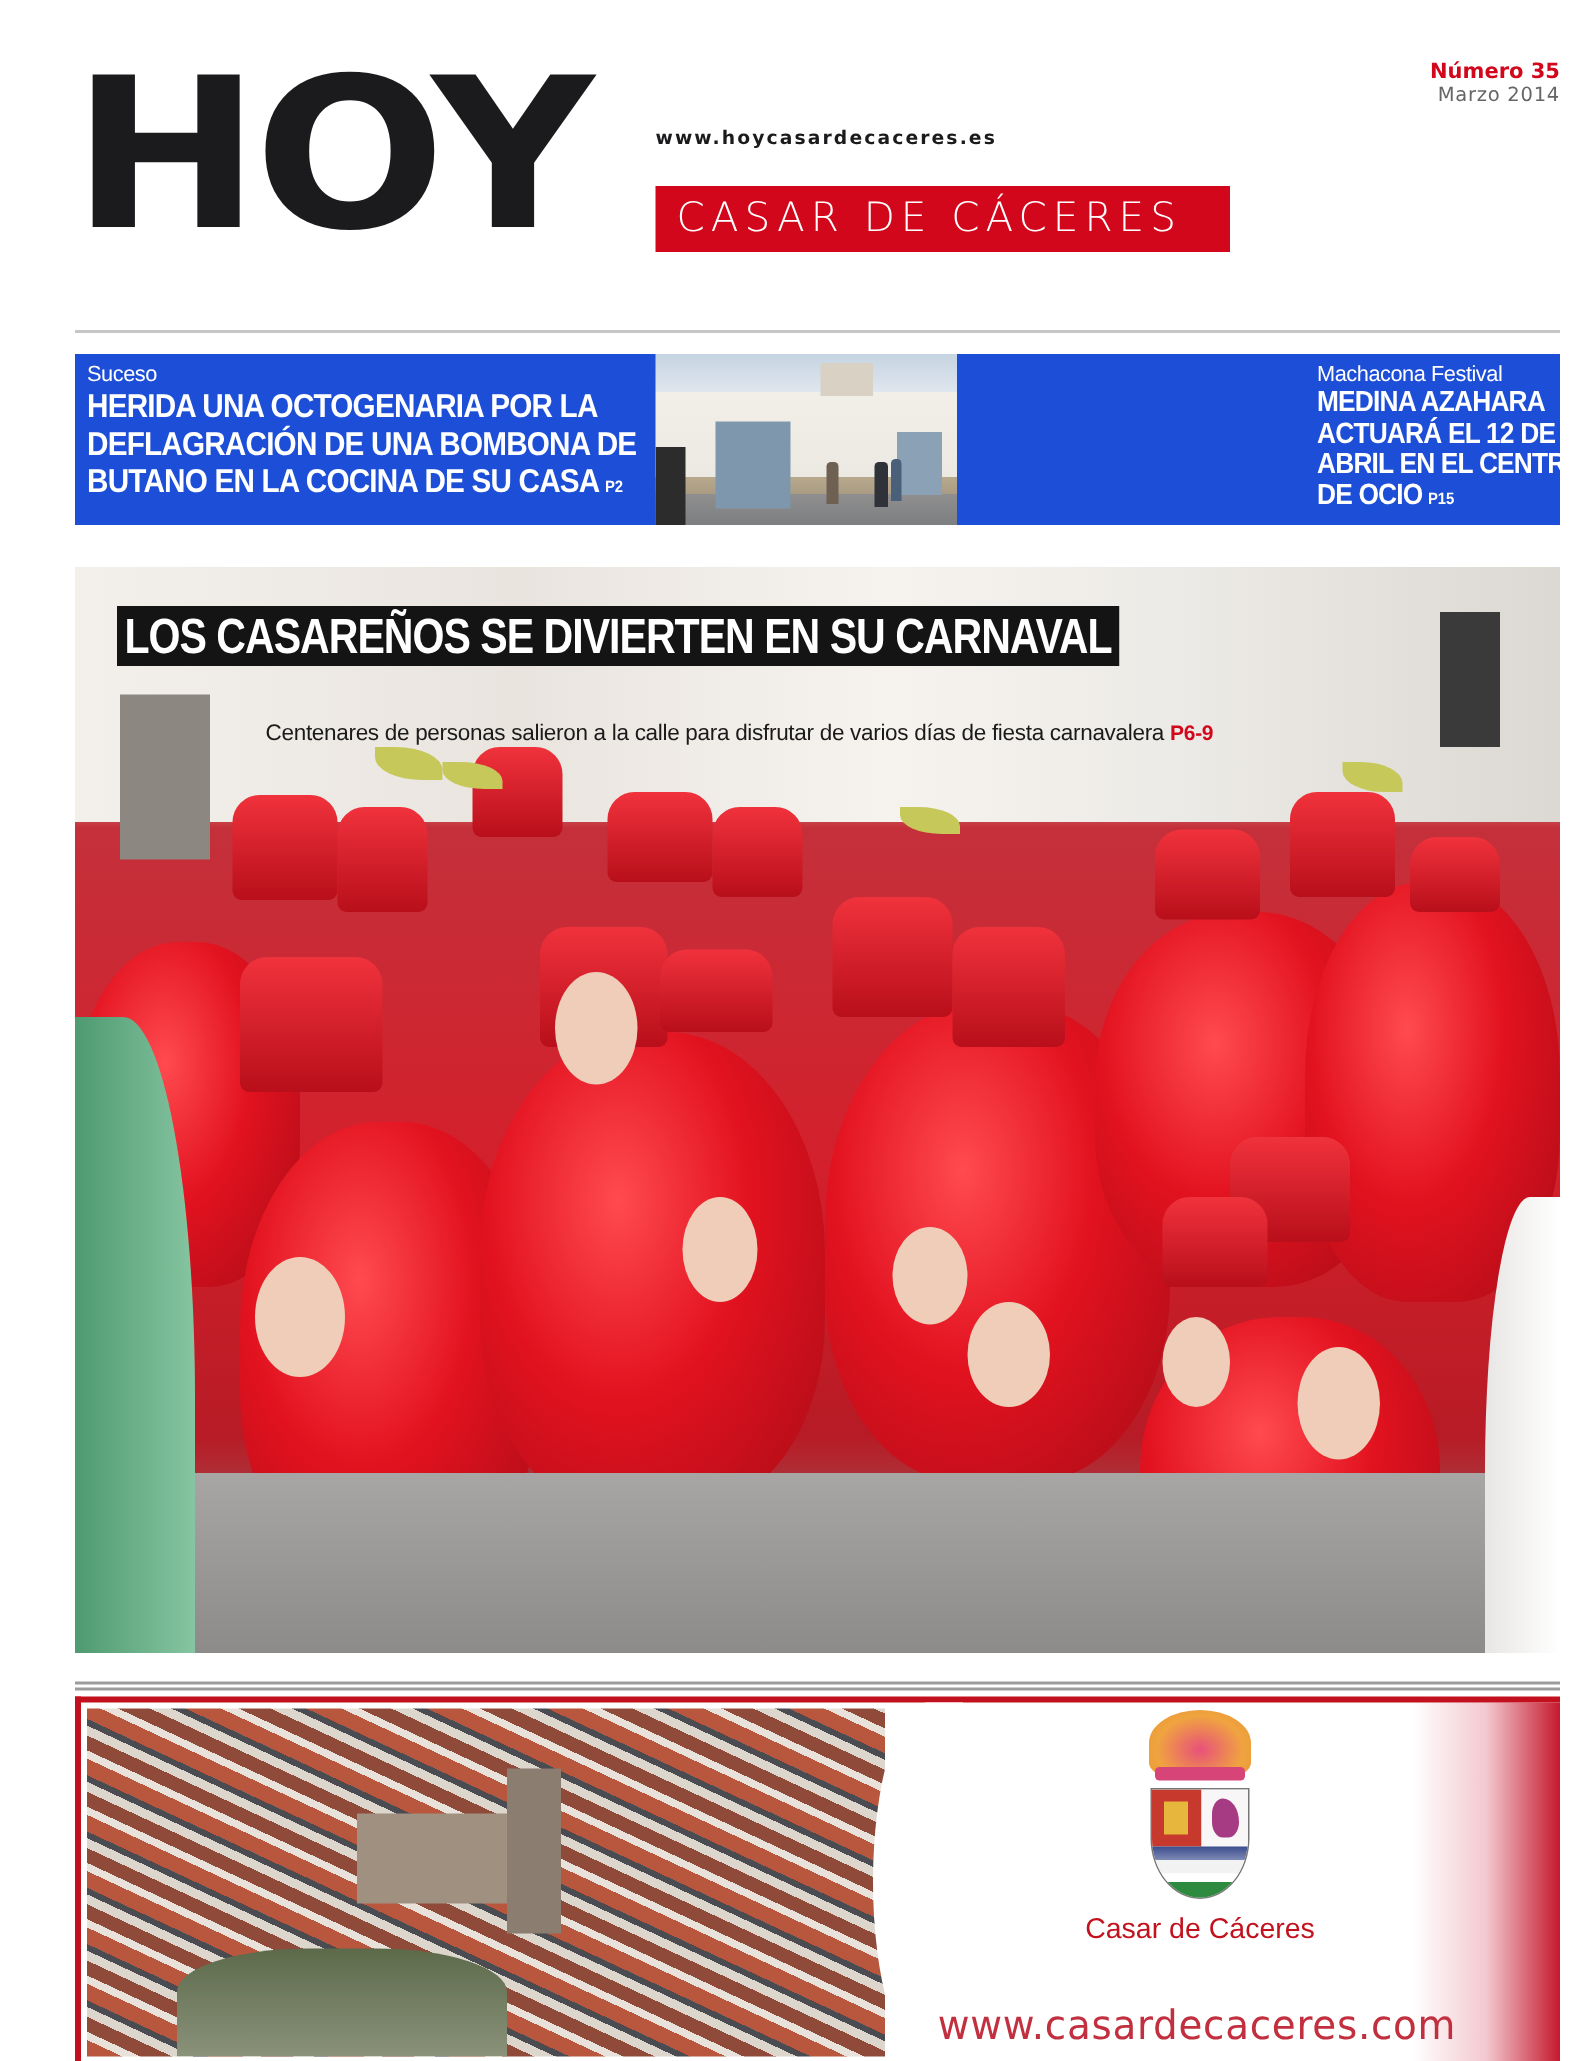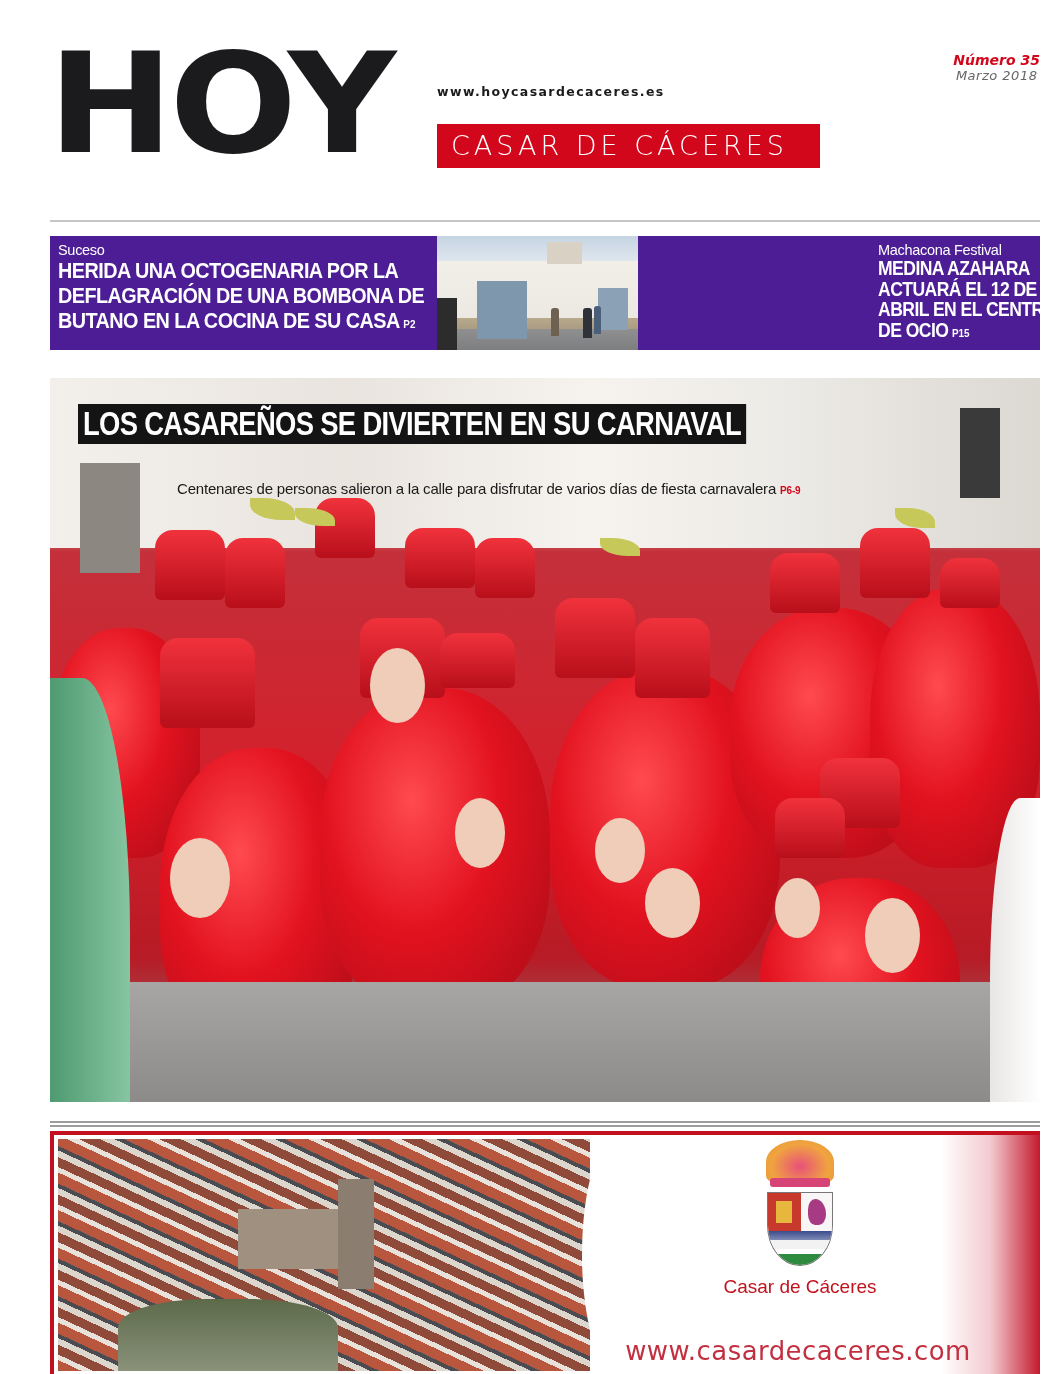--- a/index.html
+++ b/index.html
@@ -17,28 +17,28 @@
     position: absolute; left: 437px; top: 84px;
     font-family: "DejaVu Sans", sans-serif; font-weight: bold;
     font-size: 12.5px; letter-spacing: 1.4px; color: #1b1a1c;
   }
   .town-banner {
     position: absolute; left: 437px; top: 124px; width: 383px; height: 44px;
     background: #d2071b; color: #ffffff;
     font-family: "DejaVu Sans", sans-serif; font-weight: 300;
     font-size: 27px; letter-spacing: 4px; line-height: 44px; padding-left: 14px;
   }
-  .issue-box { position: absolute; right: 14px; top: 52px; text-align: center; font-style: italic; }
+  .issue-box { position: absolute; right: 14px; top: 40px; text-align: right; }
   .issue-number { font-family: "DejaVu Sans", sans-serif; font-weight: bold; font-size: 14px; color: #d2071b; line-height: 16px; }
   .issue-date { font-family: "DejaVu Sans", sans-serif; font-size: 13px; color: #666; letter-spacing: 0.5px; line-height: 16px; }
 
   .rule { position: absolute; left: 50px; right: 14px; height: 2px; background: #c6c6c6; }
 
   
-  .teasers { position: absolute; left: 50px; top: 236px; width: 990px; height: 114px; background: #4c1d95; }
+  .teasers { position: absolute; left: 50px; top: 236px; width: 990px; height: 114px; background: #1d4ed8; }
   .teaser { position: absolute; top: 6px; color: #fff; font-family: "Liberation Sans", sans-serif; }
   .teaser .kicker { font-size: 14.5px; line-height: 16px; letter-spacing: -0.3px; }
   .teaser .headline { font-weight: bold; font-size: 19.5px; line-height: 20.5px; letter-spacing: -0.6px; transform: scaleX(0.9); transform-origin: left top; }
   .teaser .page-ref { font-size: 11px; font-weight: bold; margin-left: 4px; letter-spacing: 0; }
   .teaser-1 { left: 8px; width: 420px; }
   .teaser-1 .headline { font-size: 22px; line-height: 25px; width: 440px; }
   .teaser-2 { left: 642px; width: 200px; }
   .teaser-2 .headline { width: 200px; }
   .teaser-3 { left: 828px; width: 180px; }
   .teaser-3 .headline { width: 200px; }
@@ -77,21 +77,21 @@
     background: #141414; color: #fff;
     font-family: "Liberation Sans", sans-serif; font-weight: bold;
     font-size: 33px; line-height: 40px; padding: 0 6px; letter-spacing: -0.8px;
     transform: scaleX(0.83); transform-origin: left top; white-space: nowrap;
   }
   .main-subhead {
     position: absolute; left: 177px; top: 480px;
     font-family: "Liberation Sans", sans-serif; font-size: 15px; color: #1a1a1a;
     letter-spacing: -0.2px; white-space: nowrap;
   }
-  .main-subhead .page-ref { color: #d2071b; font-weight: bold; font-size: 10px; margin-left: 4px; }
+  .main-subhead .page-ref { color: #d2071b; font-weight: bold; font-size: 14px; margin-left: 4px; }
 
   
   .rule-double { position: absolute; left: 50px; right: 14px; top: 1121px; height: 6px; border-top: 2px solid #9c9c9c; border-bottom: 2px solid #9c9c9c; }
   .ad {
     position: absolute; left: 50px; top: 1131px; width: 990px; height: 243px;
     background: linear-gradient(90deg, #ffffff 0%, #ffffff 90%, #f3c9cf 95%, #c4192d 100%);
     border-top: 4px solid #c3101f; border-left: 4px solid #c3101f;
   }
   .ad-photo { position: absolute; left: 4px; top: 4px; width: 532px; height: 232px; overflow: hidden;
     background: repeating-linear-gradient(25deg, #b8573e 0 10px, #e8e2da 10px 15px, #8f4a3a 15px 24px, #ddd6cd 24px 30px, #4b4b52 30px 34px); }
@@ -115,21 +115,21 @@
   .ad-url { position: absolute; left: 598px; top: 1335px; width: 400px; text-align: center; font-family: "DejaVu Sans", sans-serif; font-size: 27px; color: #c23040; letter-spacing: 0.5px; transform: scaleX(0.96); }
 </style>
 </head>
 <body>
 
 <div class="logo">HOY</div>
 <div class="site-url">www.hoycasardecaceres.es</div>
 <div class="town-banner">CASAR DE CÁCERES</div>
 <div class="issue-box">
   <div class="issue-number">Número 35</div>
-  <div class="issue-date">Marzo 2018</div>
+  <div class="issue-date">Marzo 2014</div>
 </div>
 
 <div class="rule" style="top:220px;"></div>
 
 <div class="teasers">
   <div class="teaser teaser-1">
     <div class="kicker">Suceso</div>
     <div class="headline"><span>HERIDA UNA OCTOGENARIA POR LA DEFLAGRACIÓN DE UNA BOMBONA DE BUTANO EN LA COCINA DE SU CASA</span><span class="page-ref">P2</span></div>
   </div>
 

